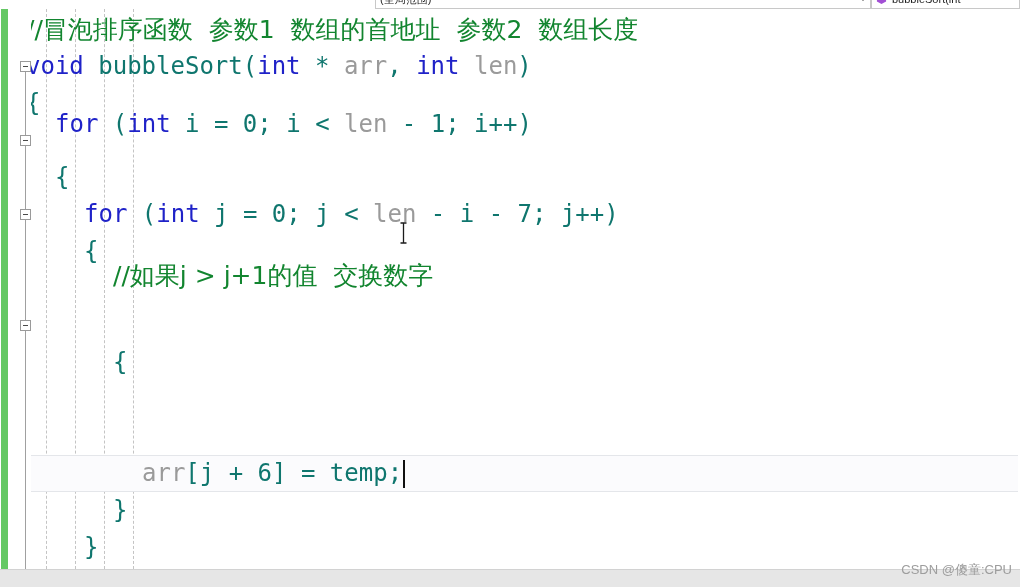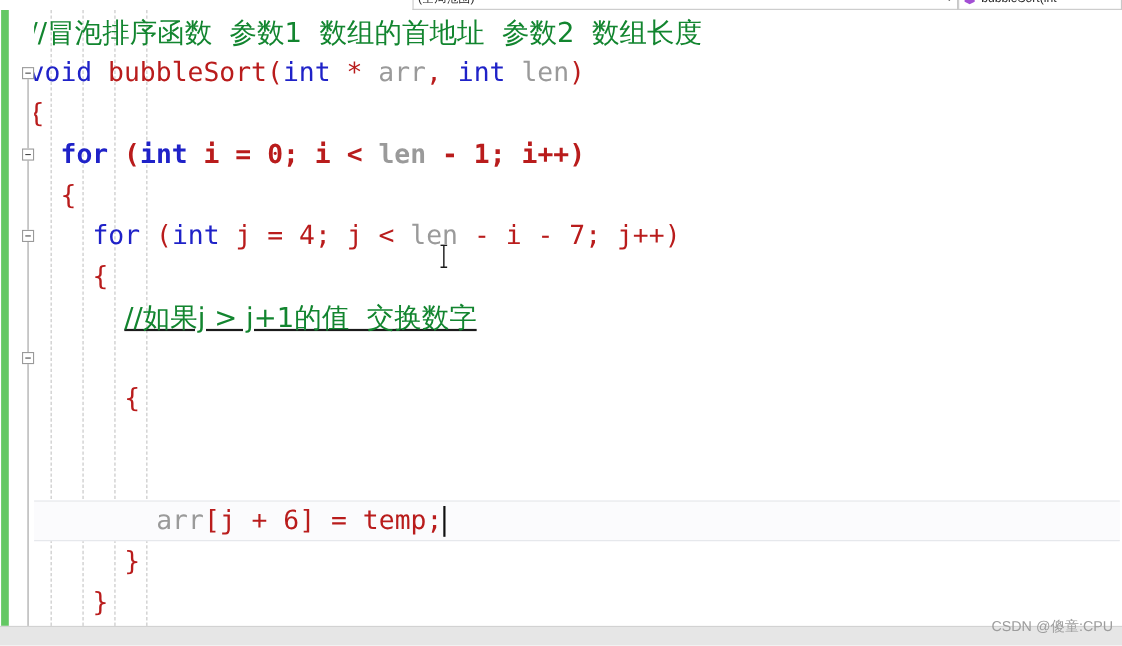--- a/index.html
+++ b/index.html
@@ -160,21 +160,21 @@
     left: 0;
     height: 37px;
     line-height: 37px;
     white-space: pre;
     font-family: "DejaVu Sans Mono", "Liberation Mono", monospace;
     font-size: 24px;
     letter-spacing: 0px;
     color: #1b1b1b;
   }
   .kw      { color: #1f22c8; }   
-  .ident   { color: #b91c1c; }   
+  .ident   { color: #0f766e; }   
   .param   { color: #9a9a9a; }
   .comment { color: #12852f; }
   .comment-cn {
     font-family: "DejaVu Sans", "Liberation Sans", sans-serif;
     font-size: 25px;
   }
 
   
   .caret {
     position: absolute;
@@ -253,25 +253,25 @@
         <div class="indent-guide" style="left: 104px;"></div>
         <div class="indent-guide" style="left: 133px;"></div>
       </div>
     <div id="line-highlights">
         <div class="current-line" style="top: 446px;"></div>
       </div>
     <div class="code-layer" id="code-layer">
         <div class="code-line" style="top: 2px; left: 26px;"><span class="comment comment-cn">//冒泡排序函数  参数1  数组的首地址  参数2  数组长度</span></div>
         <div class="code-line" style="top: 39px; left: 26px;"><span class="kw">void</span><span class="ident"> bubbleSort(</span><span class="kw">int</span><span class="ident"> * </span><span class="param">arr</span><span class="ident">, </span><span class="kw">int</span><span class="ident"> </span><span class="param">len</span><span class="ident">)</span></div>
         <div class="code-line" style="top: 76px; left: 26px;"><span class="ident">{</span></div>
-        <div class="code-line" style="top: 113px; left: 55px; font-weight: bold;"><span class="kw">for</span><span class="ident"> (</span><span class="kw">int</span><span class="ident"> i = 0; i </span><span class="ident">&lt;</span><span class="ident"> </span><span class="param">len</span><span class="ident"> - 1; i++)</span></div>
+        <div class="code-line" style="top: 97px; left: 55px;"><span class="kw">for</span><span class="ident"> (</span><span class="kw">int</span><span class="ident"> i = 0; i </span><span class="ident">&lt;</span><span class="ident"> </span><span class="param">len</span><span class="ident"> - 1; i++)</span></div>
         <div class="code-line" style="top: 150px; left: 55px;"><span class="ident">{</span></div>
-        <div class="code-line" style="top: 187px; left: 84px;"><span class="kw">for</span><span class="ident"> (</span><span class="kw">int</span><span class="ident"> j = 4; j </span><span class="ident">&lt;</span><span class="ident"> </span><span class="param">len</span><span class="ident"> - i - 7; j++)</span></div>
+        <div class="code-line" style="top: 187px; left: 84px;"><span class="kw">for</span><span class="ident"> (</span><span class="kw">int</span><span class="ident"> j = 0; j </span><span class="ident">&lt;</span><span class="ident"> </span><span class="param">len</span><span class="ident"> - i - 7; j++)</span></div>
         <div class="code-line" style="top: 224px; left: 84px;"><span class="ident">{</span></div>
-        <div class="code-line" style="top: 261px; left: 113px; text-decoration: underline;"><span class="comment comment-cn">//如果j &gt; j+1的值  交换数字</span></div>
+        <div class="code-line" style="top: 248px; left: 113px;"><span class="comment comment-cn">//如果j &gt; j+1的值  交换数字</span></div>
         <div class="code-line" style="top: 335px; left: 113px;"><span class="ident">{</span></div>
         <div class="code-line" style="top: 446px; left: 142px;"><span class="param">arr</span><span class="ident">[j + 6] = temp;</span></div>
         <div class="code-line" style="top: 483px; left: 113px;"><span class="ident">}</span></div>
         <div class="code-line" style="top: 520px; left: 84px;"><span class="ident">}</span></div>
         <div class="code-line" style="top: 557px; left: 55px;"></div>
       </div>
 
     <div class="caret" id="caret" style="left: 403px; top: 451px;"></div>
 
     <svg class="ibeam" id="ibeam" viewBox="0 0 9 22" style="left: 399px; top: 213px;">

